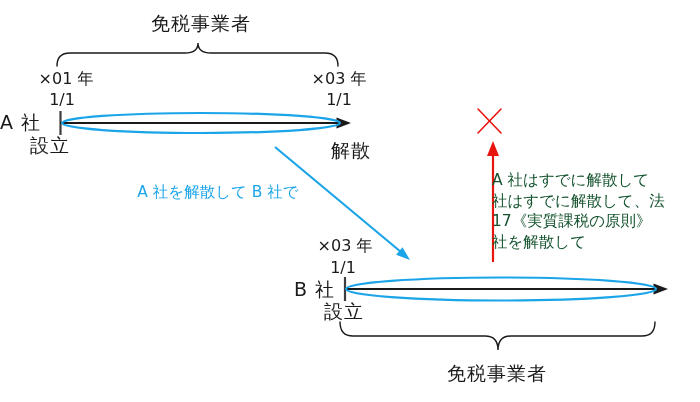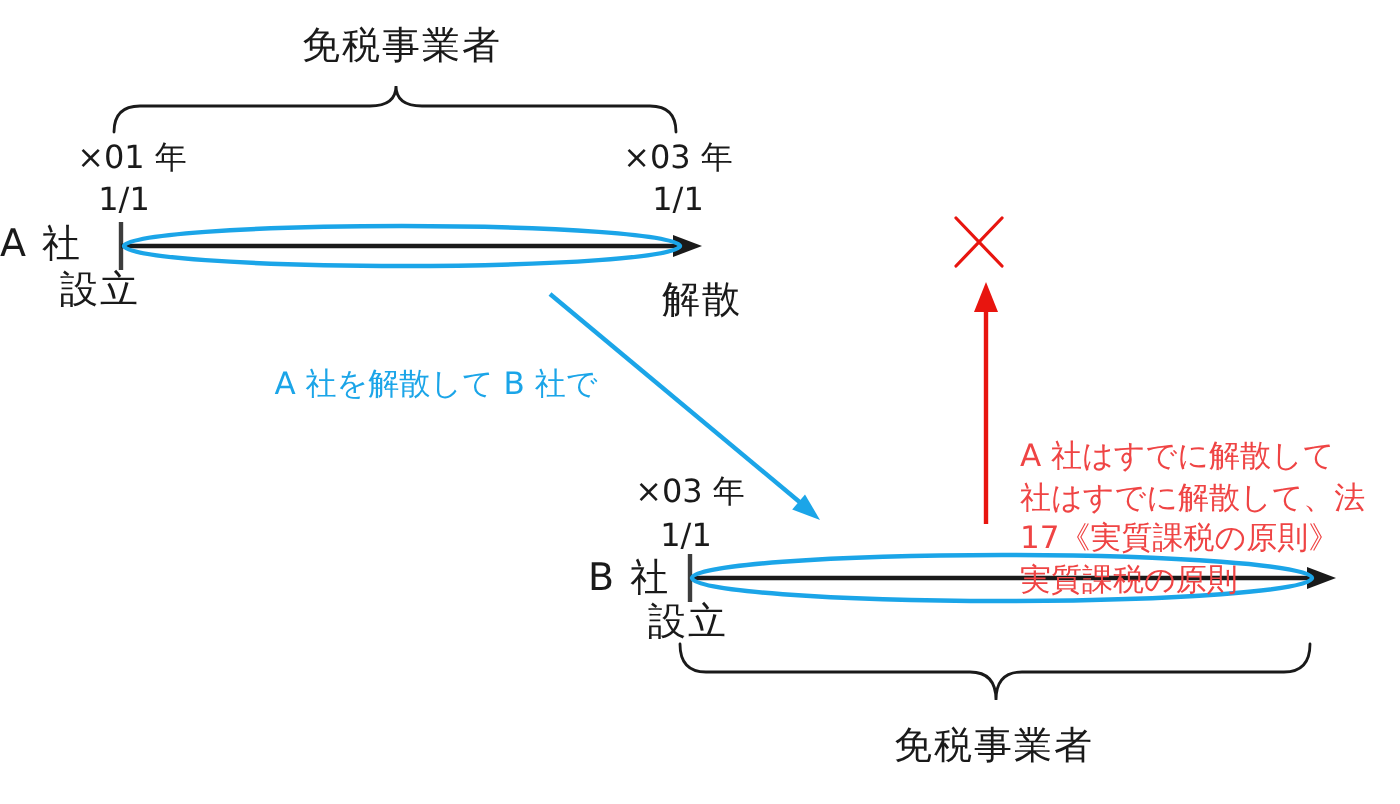--- a/index.html
+++ b/index.html
@@ -22,26 +22,25 @@
     left: 218px; top: 182px;
     transform: translateX(-50%);
     text-align: left;
     color: #1ba5e8;
     font-size: 15.5px;
     line-height: 20px;
     white-space: nowrap;
   }
   .red-note {
     position: absolute;
-    left: 510px; top: 170px;
-    color: #ef4444;
+    left: 492px; top: 170px;
+    color: #14532d;
     font-size: 15.5px;
     line-height: 20.5px;
     white-space: nowrap;
-    margin-top: 48px;
   }
 </style>
 </head>
 <body>
 
 <div class="stage">
 
   <svg width="700" height="402" viewBox="0 0 700 402">
 
     <g fill="none" stroke-width="1.4" stroke-linecap="round" stroke="#1a1a1a">
@@ -89,21 +88,21 @@
   <div class="txt cjk-lg cx" style="left:351px; top:140px;">解散</div>
 
   <div class="blue-note">
     <div>A 社を解散して B 社で</div>
   </div>
 
   <div class="red-note">
     <div>A 社はすでに解散して</div>
     <div>社はすでに解散して、法</div>
     <div>17《実質課税の原則》</div>
-    <div>実質課税の原則</div>
+    <div>社を解散して</div>
   </div>
 
   <div class="txt num cx" style="left:345px; top:237px;">×03 年</div>
   <div class="txt num cx" style="left:343px; top:259px;">1/1</div>
   <div class="txt cjk-lg" style="left:294px; top:279px;">B 社</div>
   <div class="txt cjk-lg cx" style="left:344px; top:301px;">設立</div>
 
   <div class="txt cjk-lg cx" style="left:497px; top:363px;">免税事業者</div>
 
 </div>

